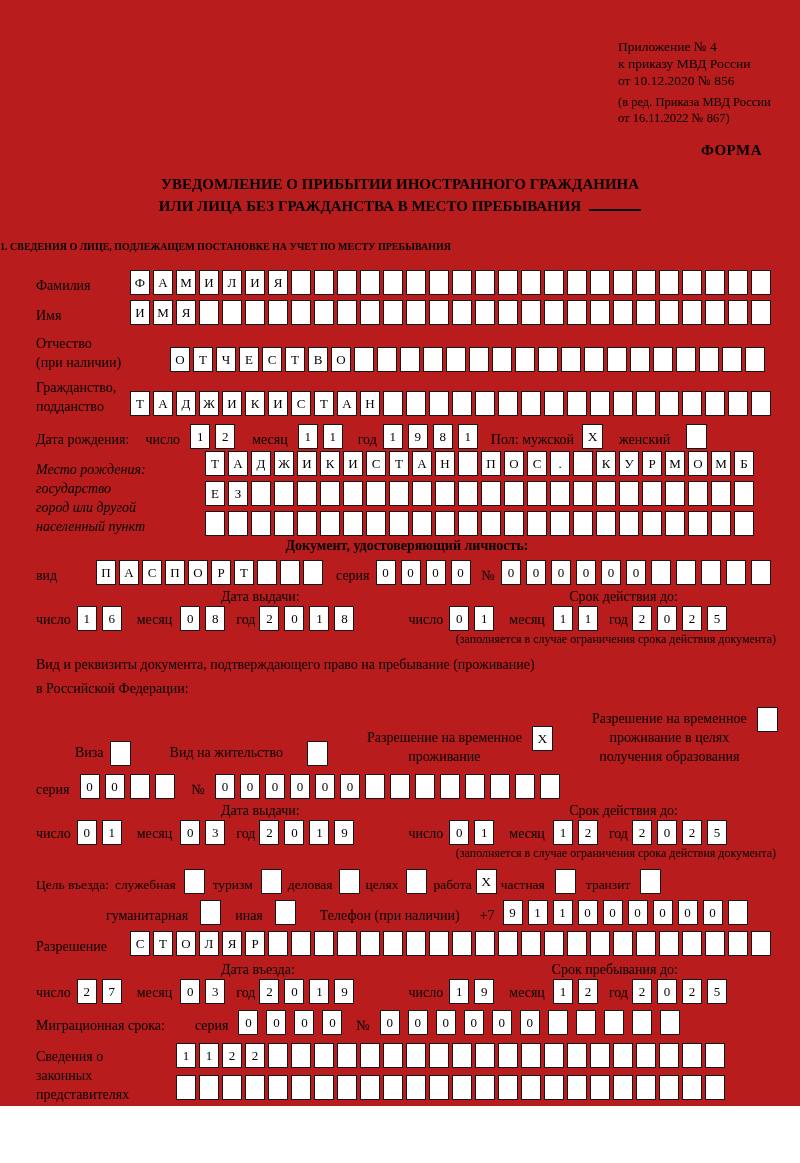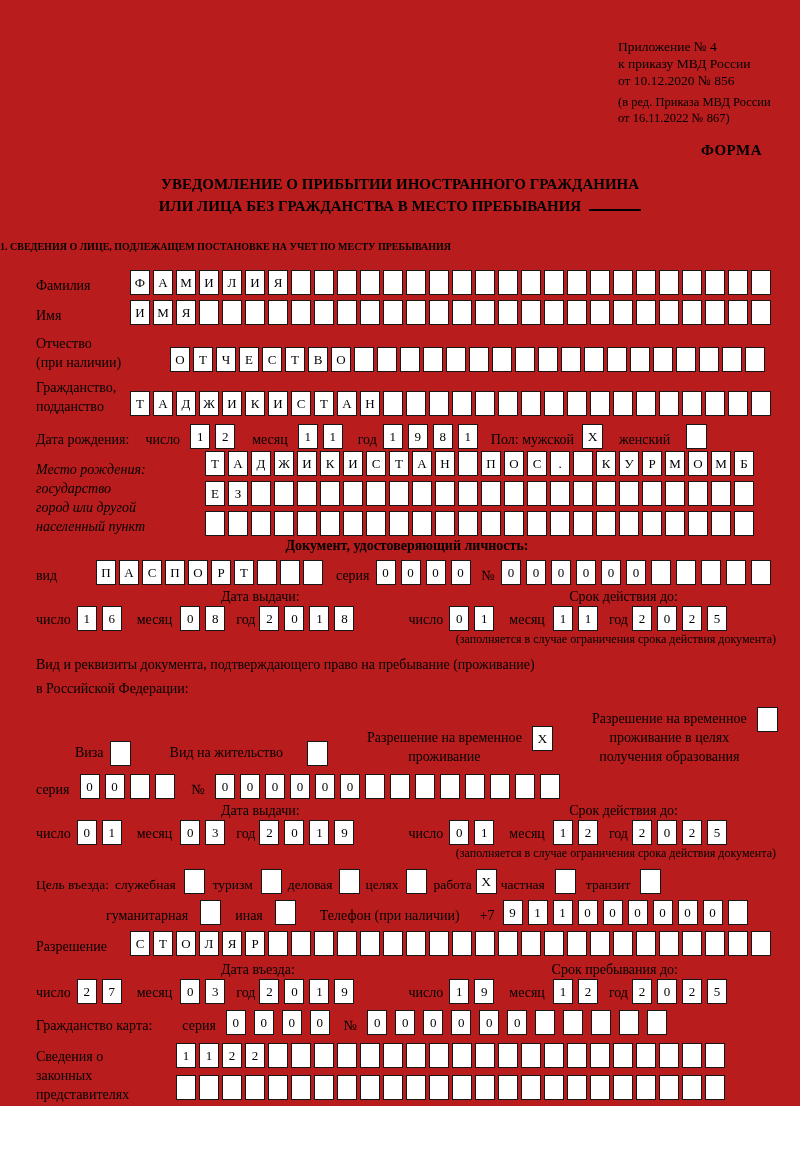--- a/index.html
+++ b/index.html
@@ -635,21 +635,21 @@
         <span class="cells sp ml4">
             <span class="cell">2</span>
             <span class="cell">0</span>
             <span class="cell">2</span>
             <span class="cell">5</span>
           </span>
       </span>
     </div>
 
     <div class="row" style="margin-bottom:8px;">
-      <span class="lbl">Гражданство карта:</span>
+      <span class="lbl">Миграционная срока:</span>
       <span class="lbl ml30">серия</span>
       <span class="cells wide ml10">
           <span class="cell">0</span>
           <span class="cell">0</span>
           <span class="cell">0</span>
           <span class="cell">0</span>
         </span>
       <span class="lbl ml6">№</span>
       <span class="cells wide ml10">
           <span class="cell">0</span>

